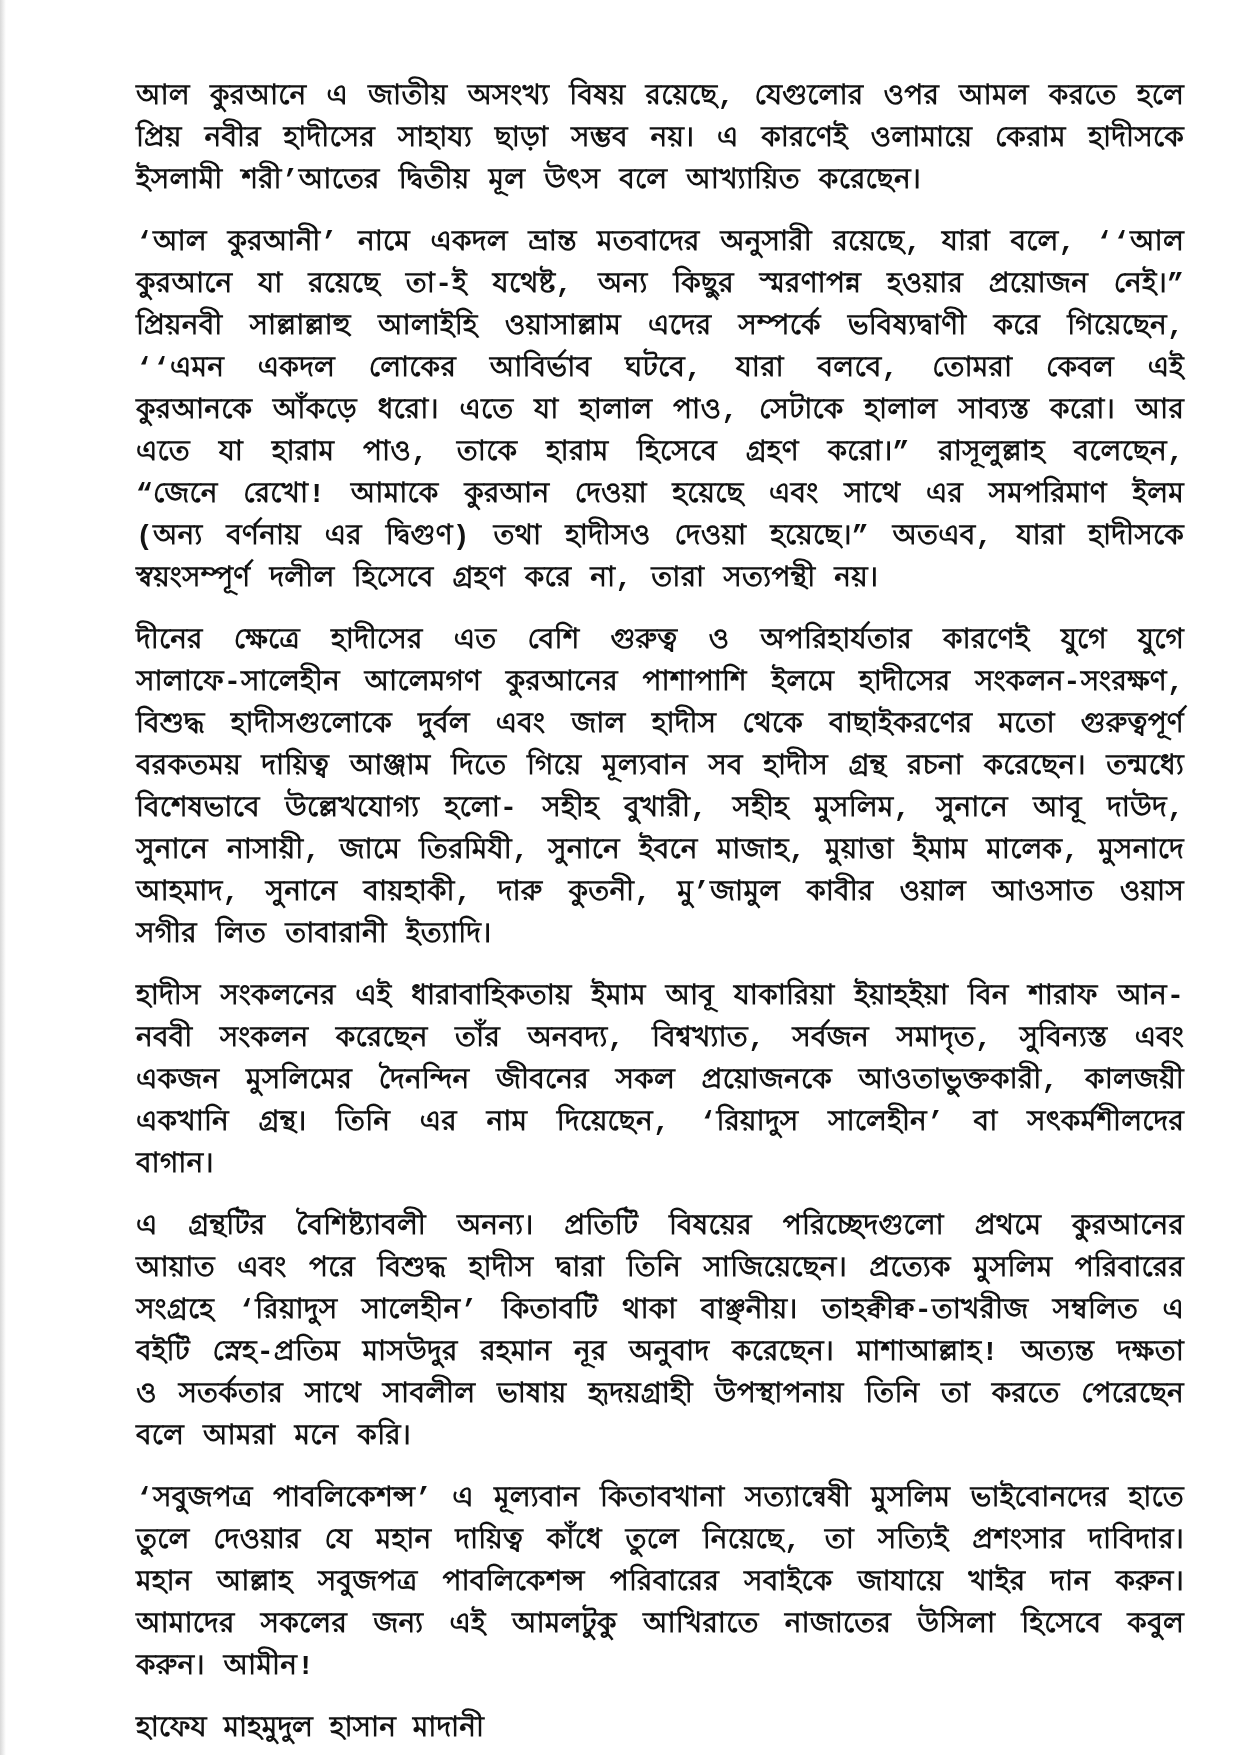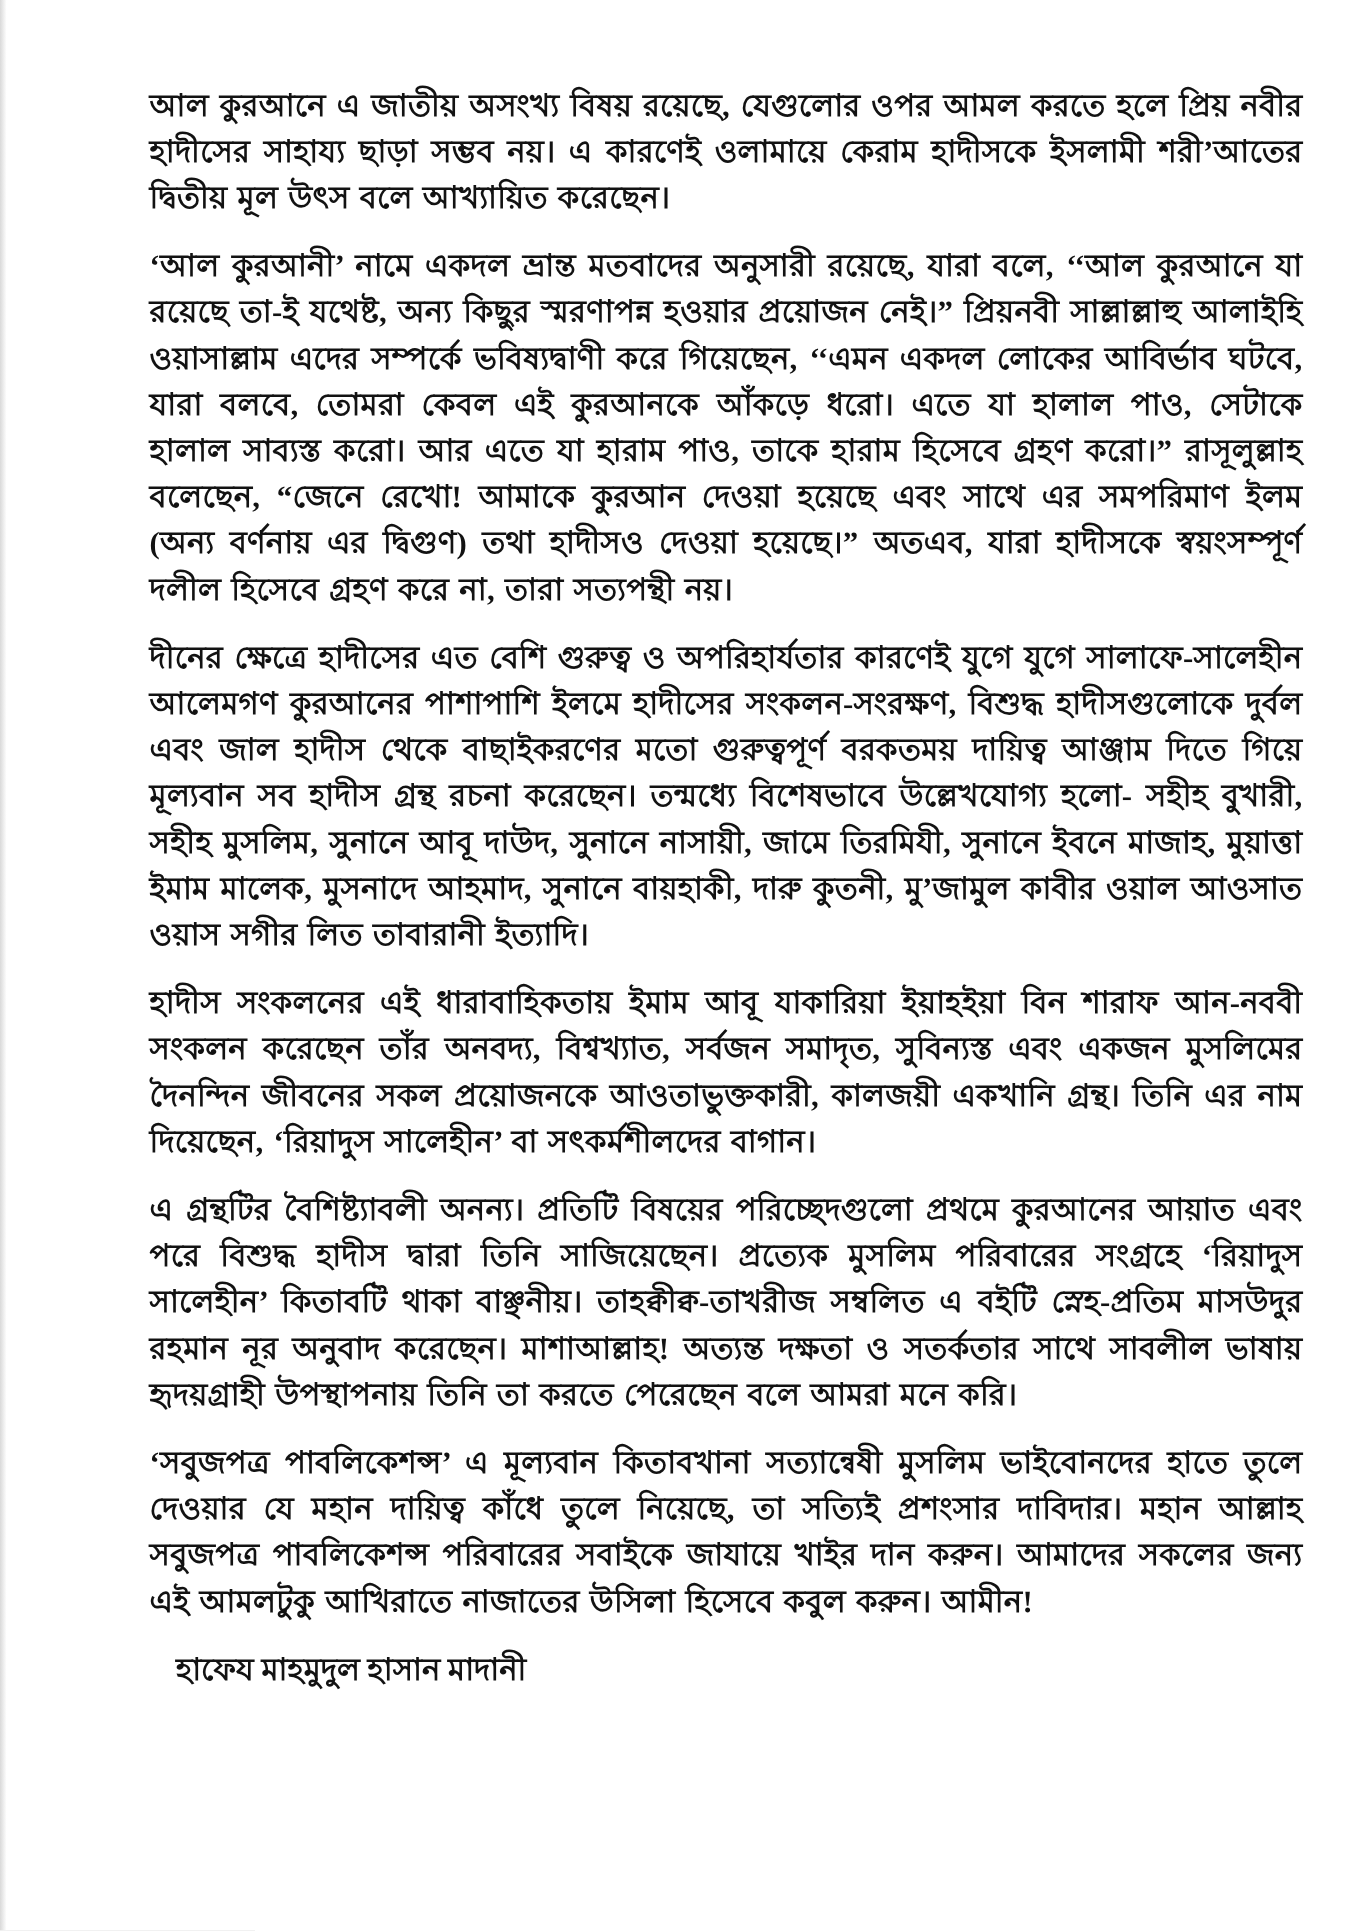--- a/index.html
+++ b/index.html
@@ -8,41 +8,40 @@
     background: #e8e8e8;
   }
   .page {
     position: relative;
     width: 1240px;
     height: 1755px;
     margin: 0 auto;
     background: #ffffff;
     box-sizing: border-box;
     padding: 76px 56px 0 136px;
-    font-family: Liberation Serif, serif;
+    font-family: Liberation Mono, monospace;
     color: #121212;
     overflow: hidden;
   }
   .body-text p {
     margin: 0 0 20px 0;
     font-size: 28px;
     line-height: 1.5;
     text-align: justify;
     text-justify: inter-word;
     font-weight: 600;
     letter-spacing: 0.2px;
     word-spacing: 2px;
   }
   .signature {
     margin-top: 8px;
     font-size: 28px;
     line-height: 1.5;
     font-weight: 600;
     text-align: left;
-    margin-left: 24px;
   }
   
   .scan-edge {
     position: absolute;
     left: 0;
     top: 0;
     width: 6px;
     height: 100%;
     background: linear-gradient(to right, #d9d9d9, #ffffff);
     pointer-events: none;

